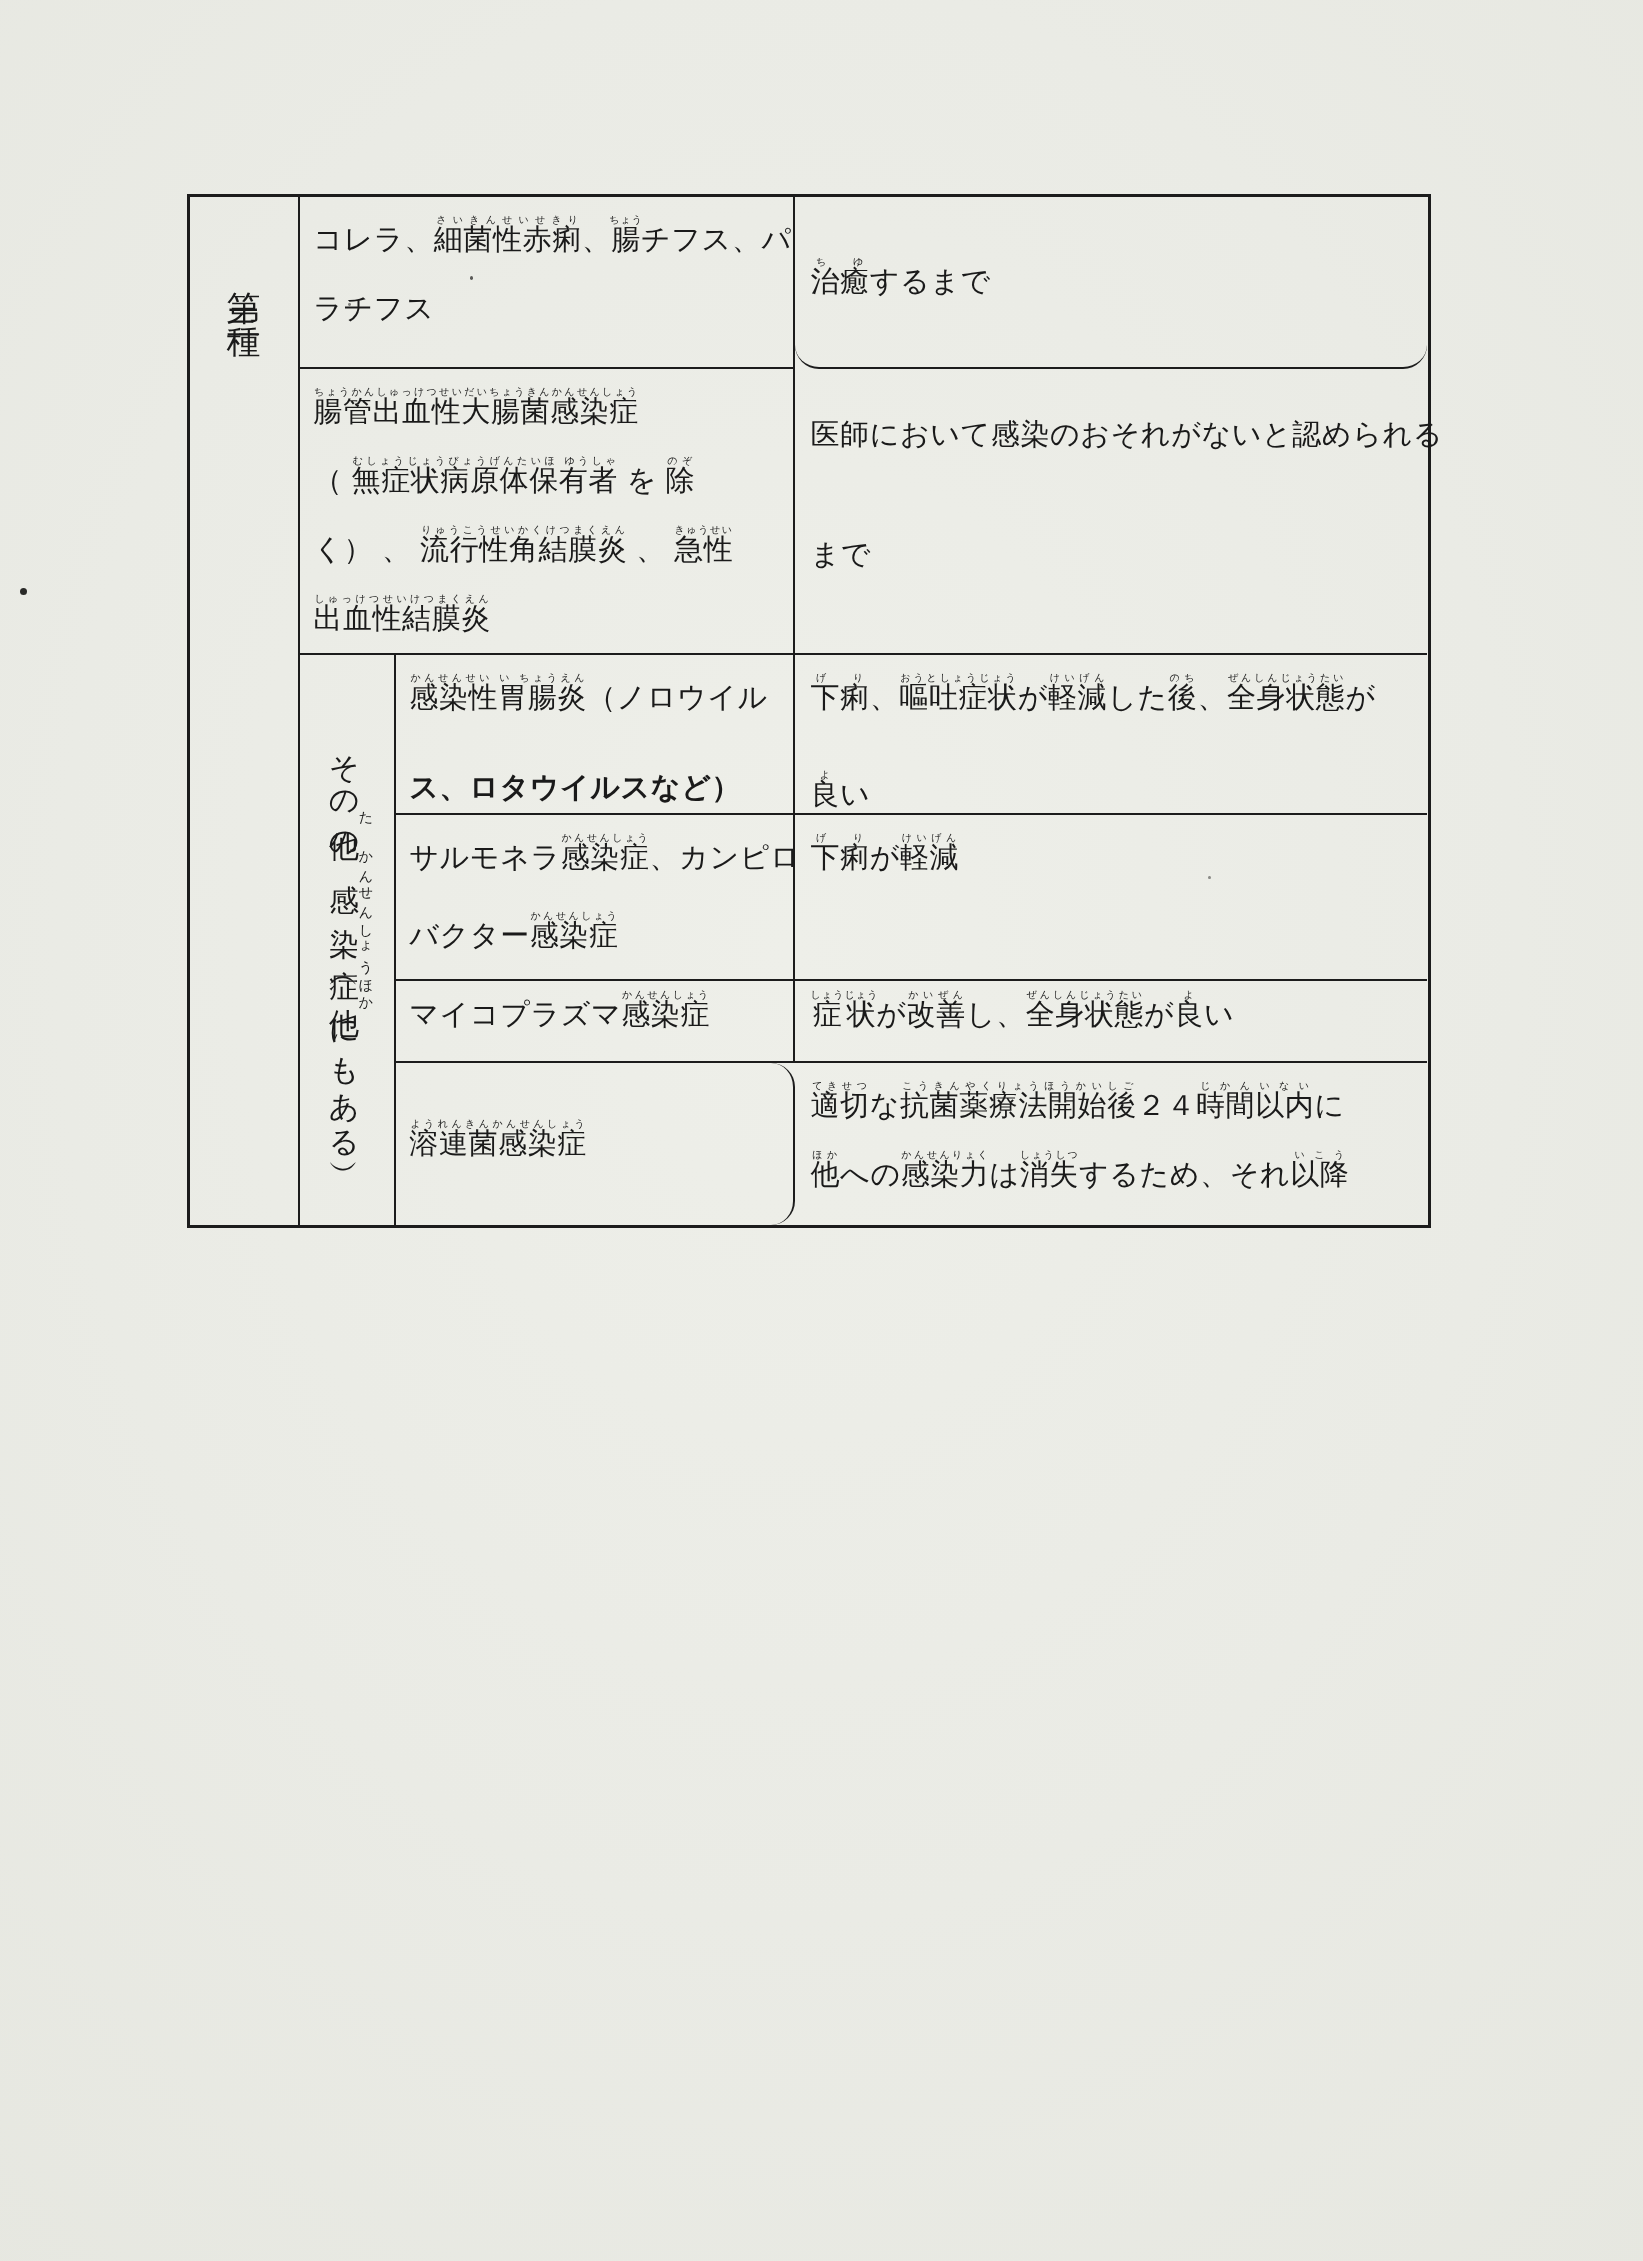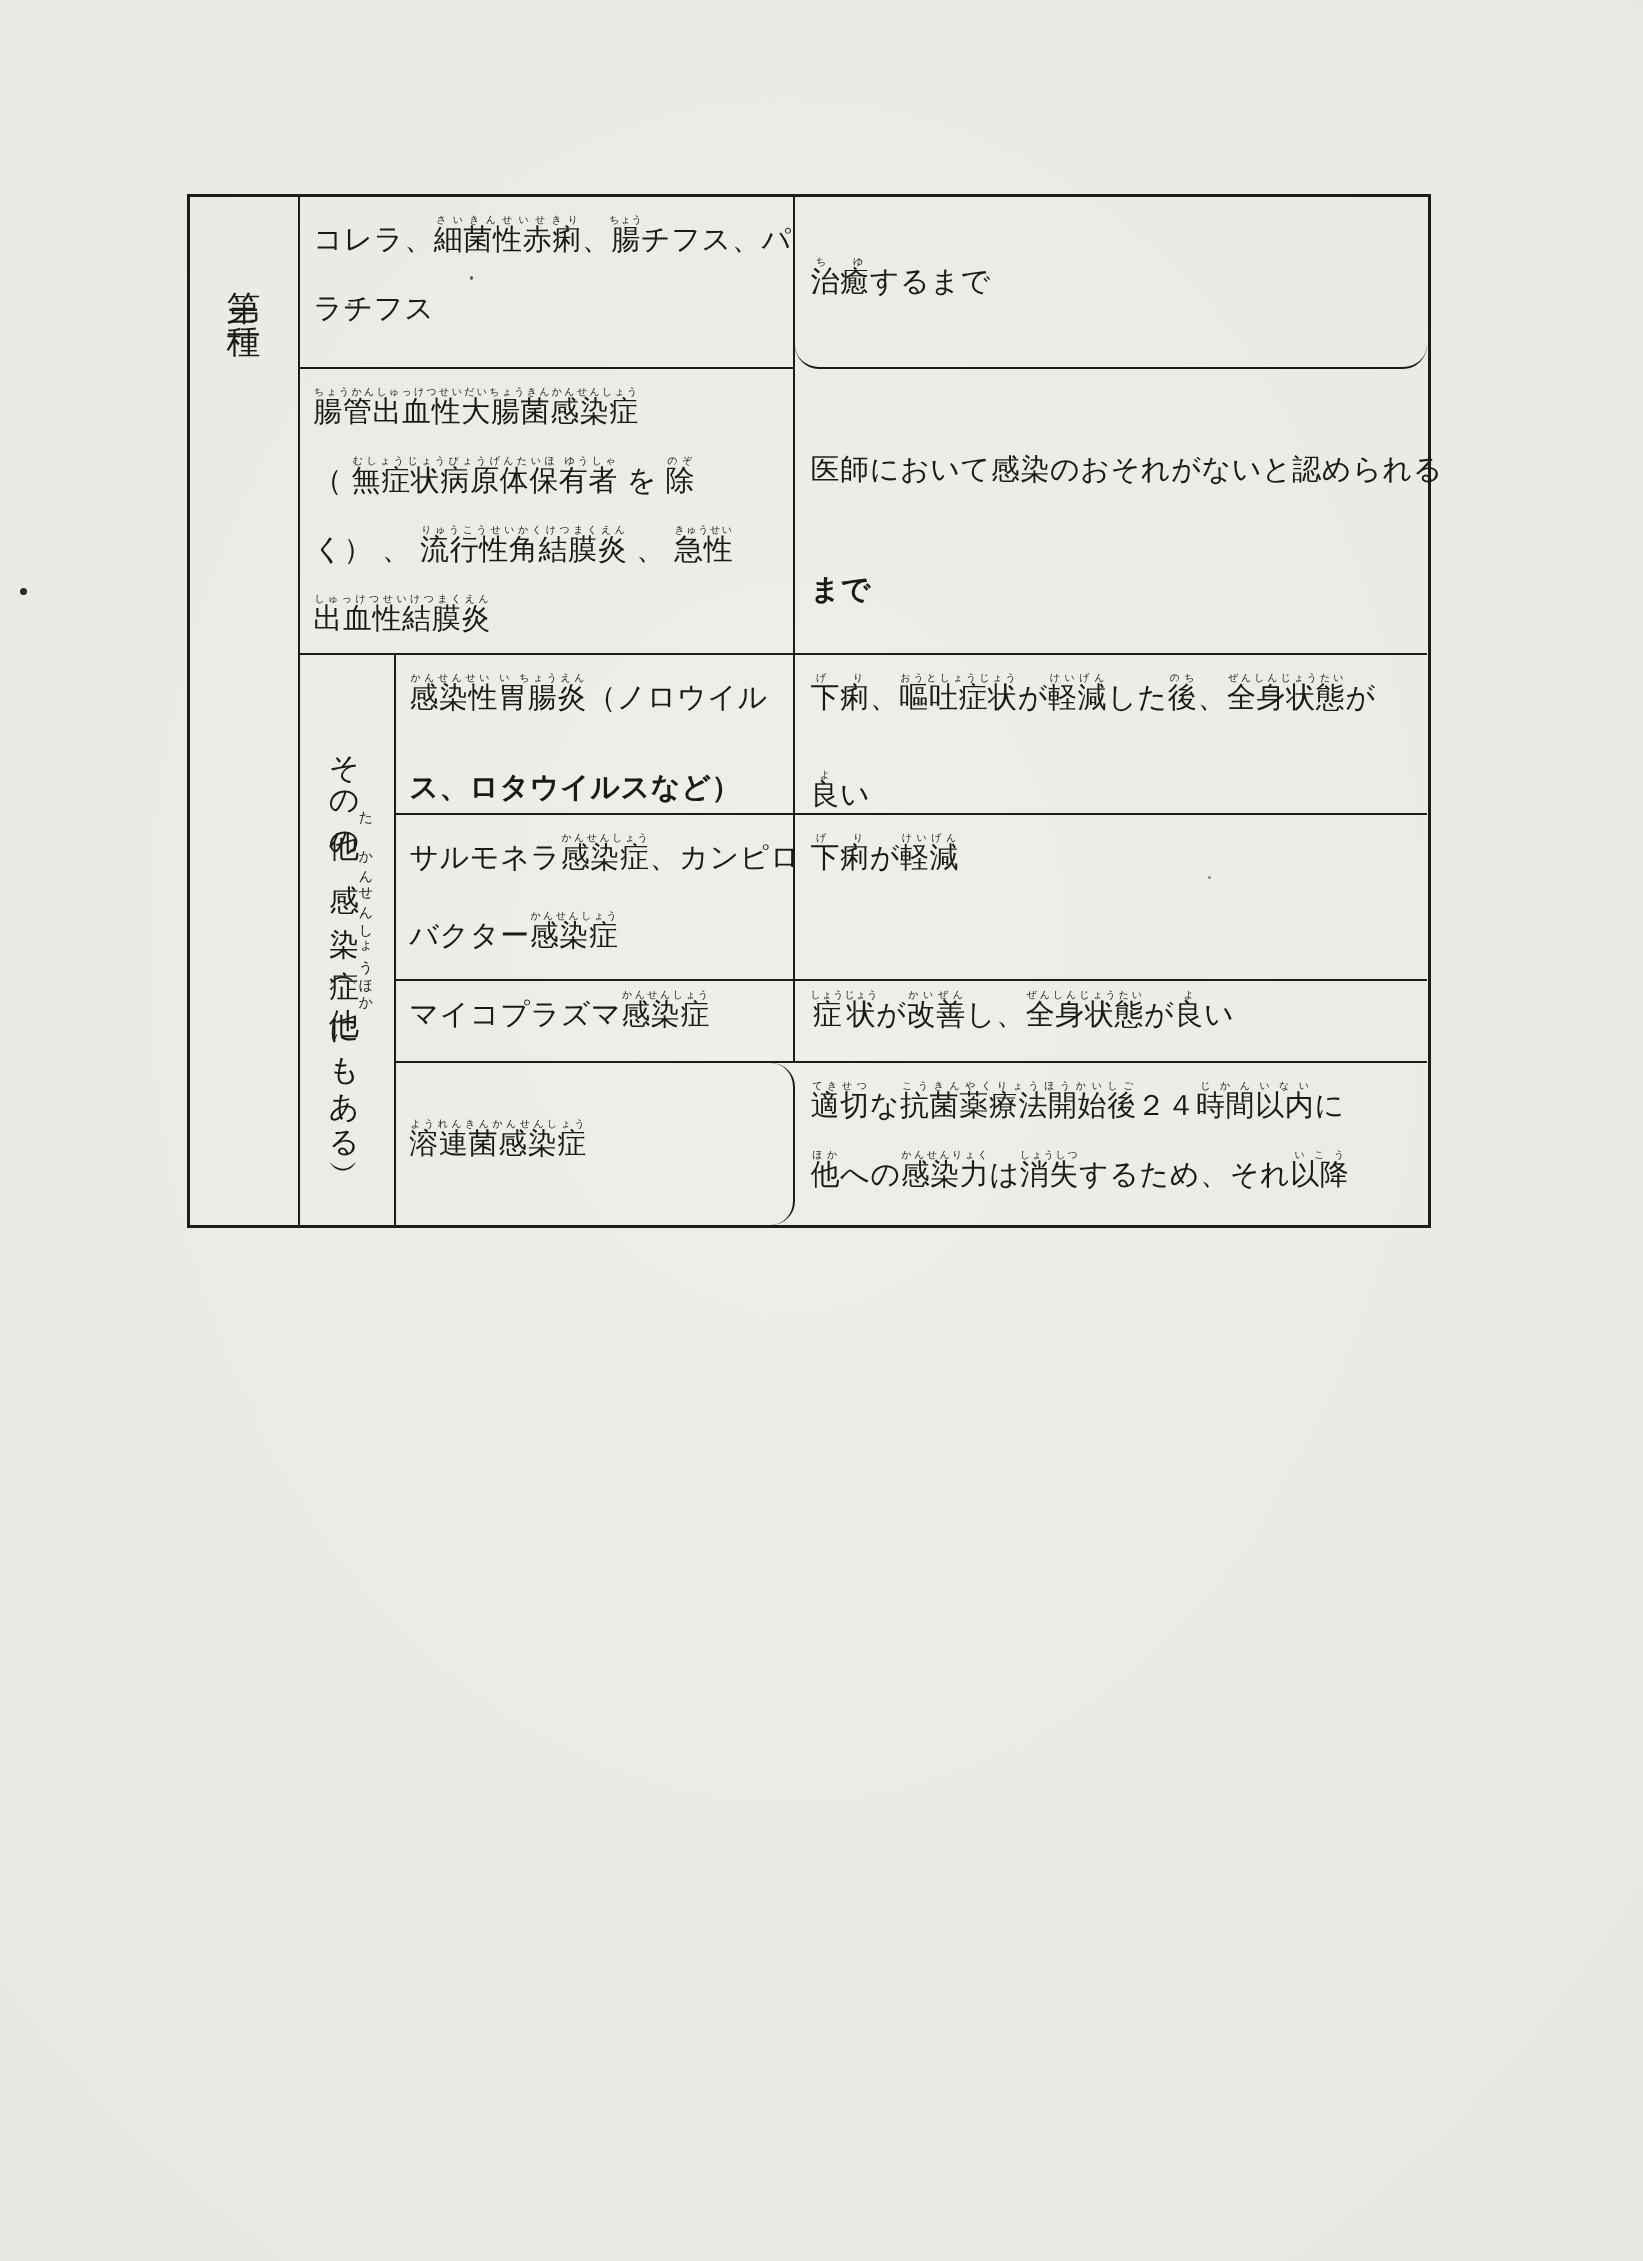--- a/index.html
+++ b/index.html
@@ -77,27 +77,27 @@
   }
   ruby { ruby-position: over; }
   rt {
     font-size: 10px;
     letter-spacing: 1.1px;
     transform: translateY(-2.2px);
   }
 
   .pad-d  { padding: 7.7px 4.4px 0 13.3px; }   
   .pad-c  { padding: 7.7px 4.4px 0 15.5px; }   
-  .r2-cond.pad-c { padding-top: 66px; }
+  .r2-cond.pad-c { padding-top: 31px; }
   .r5-disease, .r5-cond { line-height: 2.1; padding-top: 3.3px; }
 
   .gap-sm .line + .line { margin-top: 8.8px; }
   .gap-md .line + .line { margin-top: 21px; font-weight: bold; }
   .gap-lg .line + .line { margin-top: 28px; }
-  .gap-xl .line + .line { margin-top: 51px; font-weight: bold; }
+  .gap-xl .line + .line { margin-top: 51px; }
 
   .v-center {
     display: flex;
     flex-direction: column;
     justify-content: center;
     padding-top: 0;
     border-radius: 24px;
   }
 
   

